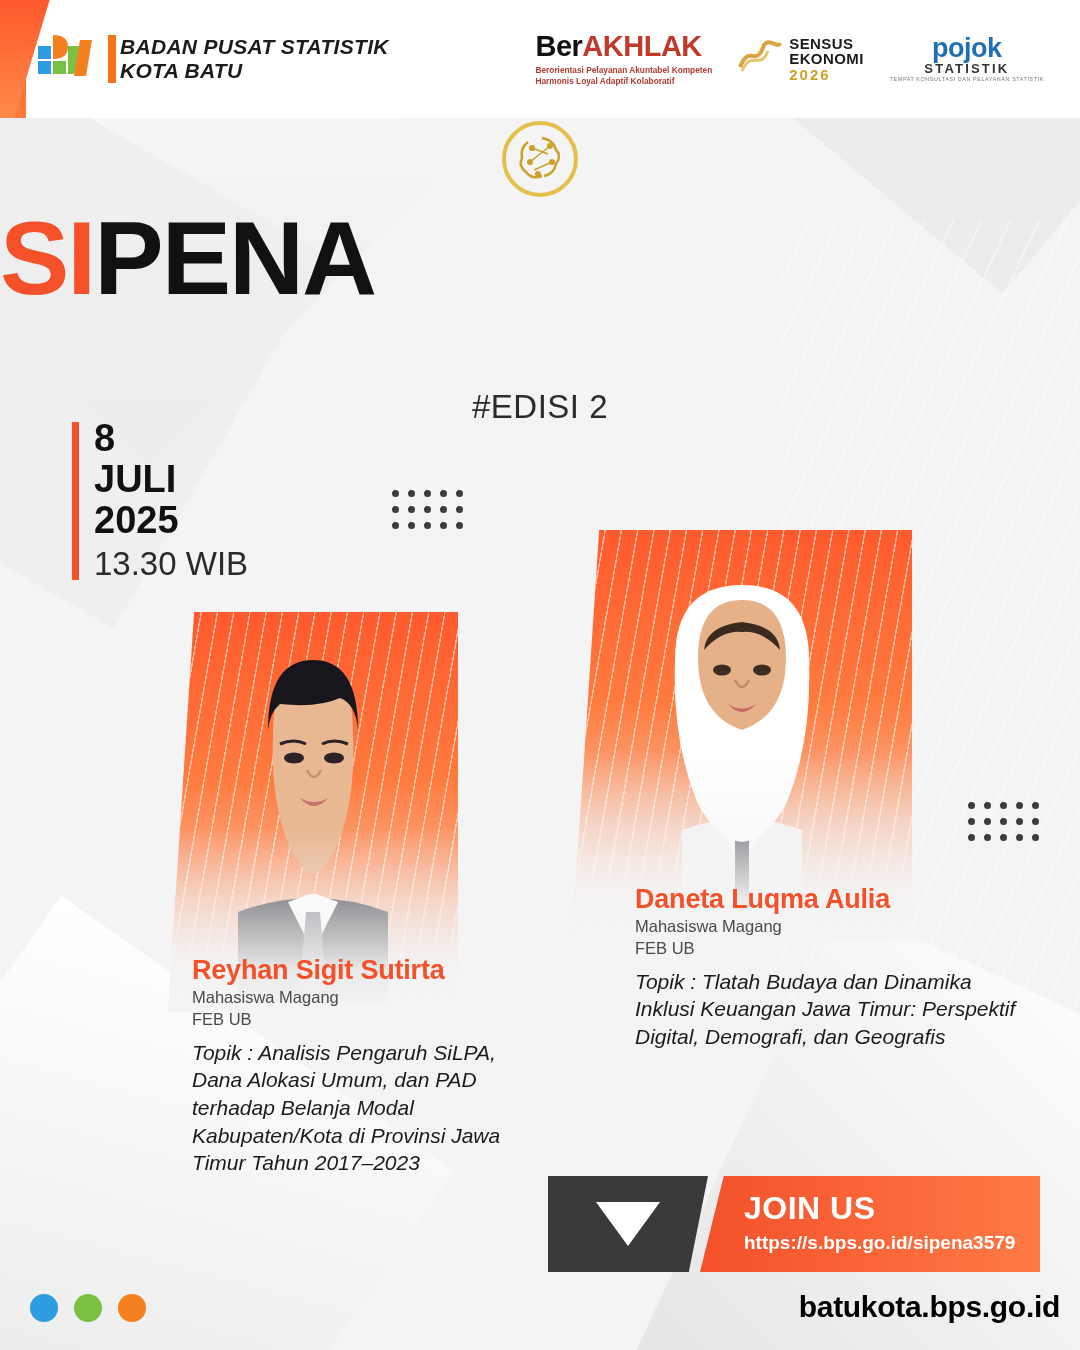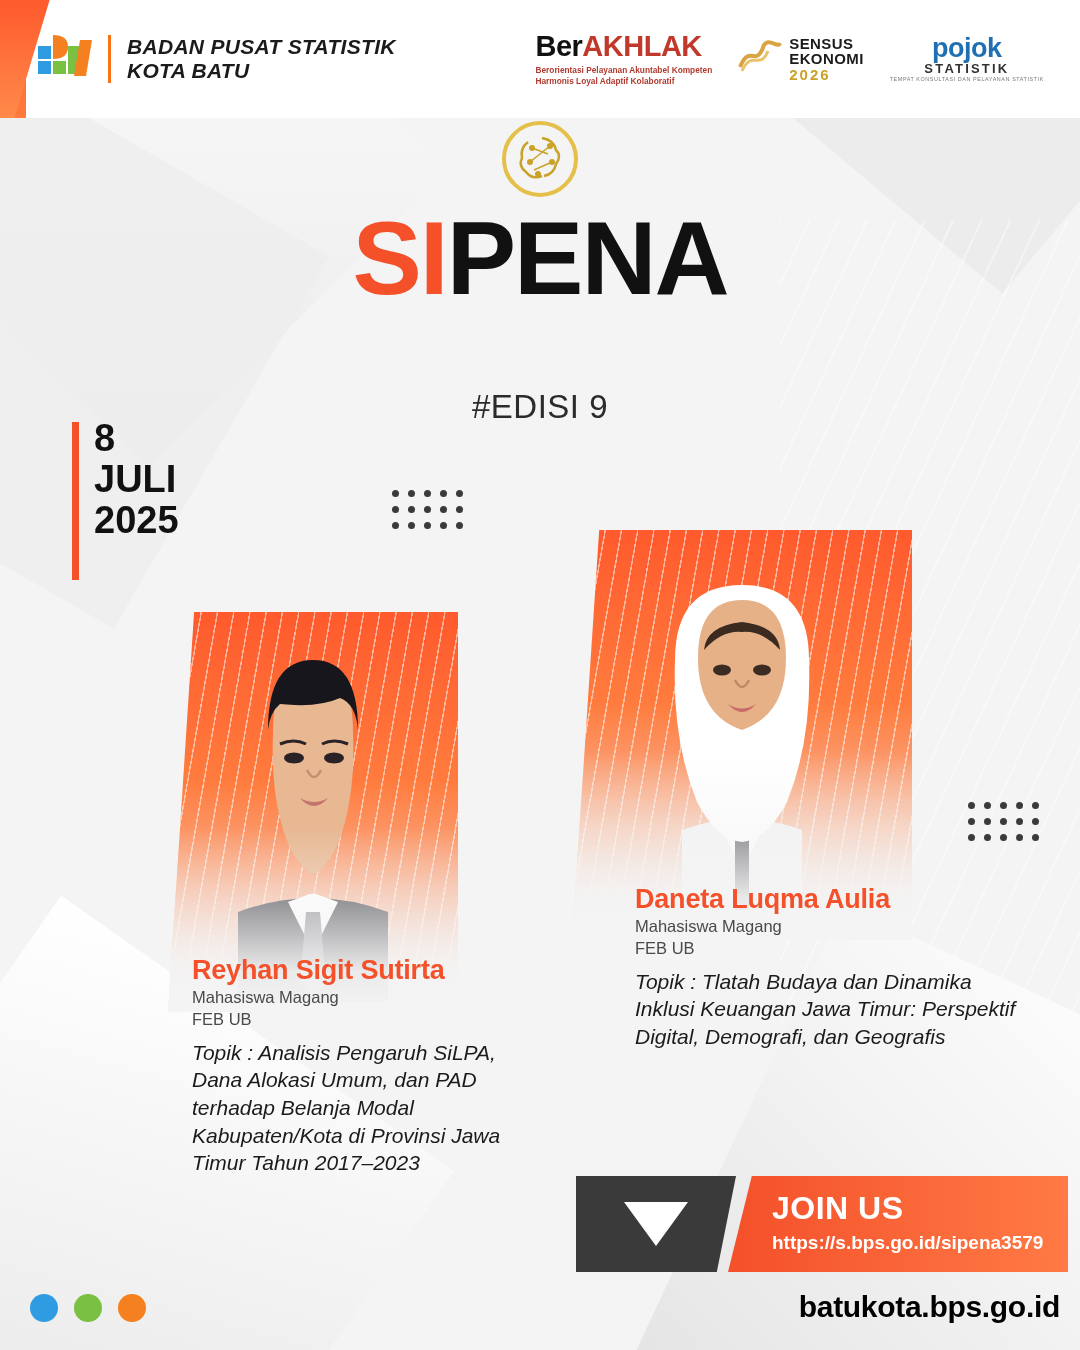--- a/index.html
+++ b/index.html
@@ -80,21 +80,21 @@
 
   
   header {
     position: absolute; left: 0; top: 0; width: 1080px; height: 118px;
     display: flex; align-items: center; padding: 0 36px;
   }
   .bps-logo-wrap { display: flex; align-items: center; gap: 14px; }
   .bps-mark { width: 58px; height: 54px; position: relative; }
   .bps-text {
     font-weight: bold; font-style: italic; font-size: 21px; line-height: 1.12;
-    color: #1b1b1b; letter-spacing: .3px; border-left: 3px solid #f97316; padding-left: 16px;
+    color: #1b1b1b; letter-spacing: .3px; border-left: 8px solid #f97316; padding-left: 4px;
   }
   .header-right { margin-left: auto; display: flex; align-items: center; gap: 26px; }
   .berakhlak { text-align: left; }
   .berakhlak .b-main {
     font-size: 29px; font-weight: bold; color: #111; letter-spacing: -.5px; line-height: 1;
   }
   .berakhlak .b-main i { color: #c0392b; font-style: normal; }
   .berakhlak .b-sub {
     font-size: 8.3px; color: #b03a2e; font-weight: bold; line-height: 1.25; margin-top: 4px;
   }
@@ -110,21 +110,21 @@
   .pojok .p3 { font-size: 5.4px; color: #777; letter-spacing: .6px; margin-top: 2px; }
 
   
   .brain-icon {
     position: absolute; left: 50%; top: 118px; transform: translateX(-50%);
     width: 96px; height: 82px;
   }
 
   
   .sipena {
-    position: absolute; top: 206px; width: 100%; text-align: center;
+    position: absolute; top: 206px; width: 100%; text-align: left;
     font-size: 104px; font-weight: bold; letter-spacing: -2px; line-height: 1;
     font-family: "Liberation Sans", sans-serif;
   }
   .sipena .si { color: #f4502a; }
   .sipena .pena { color: #111; }
   .subtitle {
     position: absolute; top: 330px; width: 100%; text-align: center;
     font-size: 38.5px; font-weight: bold; color: #111; letter-spacing: -.6px;
   }
   .edition {
@@ -182,21 +182,21 @@
   .sp-role { font-size: 16.5px; color: #4a4a4a; line-height: 1.35; }
   .sp-topic {
     font-size: 21px; font-style: italic; color: #1b1b1b; line-height: 1.32; margin-top: 8px;
   }
   .sp-topic b { font-style: italic; font-weight: normal; }
 
   .speaker-1-text { position: absolute; left: 192px; top: 955px; width: 330px; }
   .speaker-2-text { position: absolute; left: 635px; top: 884px; width: 390px; }
 
   
-  .join-wrap { position: absolute; left: 548px; top: 1176px; width: 492px; height: 76px; margin-left: 28px; }
+  .join-wrap { position: absolute; left: 548px; top: 1176px; width: 492px; height: 76px; }
   .join-dark {
     position: absolute; left: 0; top: 0; width: 160px; height: 96px;
     background: #3a3a3a;
     clip-path: polygon(0 0, 100% 0, 88% 100%, 0 100%);
   }
   .join-arrow {
     position: absolute; left: 48px; top: 26px;
     width: 0; height: 0;
     border-left: 32px solid transparent; border-right: 32px solid transparent;
     border-top: 44px solid #ffffff;
@@ -293,26 +293,27 @@
       <circle cx="58" cy="28" r="3" fill="#c9a227"></circle>
       <circle cx="38" cy="44" r="3" fill="#c9a227"></circle>
       <circle cx="60" cy="44" r="3" fill="#c9a227"></circle>
       <circle cx="46" cy="56" r="3" fill="#c9a227"></circle>
     </svg>
   </div>
 
   <div class="sipena">
     <span class="si">SI</span><span class="pena">PENA</span>
   </div>
-  <div class="edition">#EDISI 9</div>
+  <div class="edition">#EDISI 2</div>
 
   <div class="date-block">
     <div class="d1">8</div>
     <div class="d2">JULI</div>
     <div class="d3">2025</div>
+    <div class="d4">13.30 WIB</div>
   </div>
 
   <div class="dots dots-left">
     <span></span>
       <span></span>
       <span></span>
       <span></span>
       <span></span>
     <span></span>
       <span></span>

